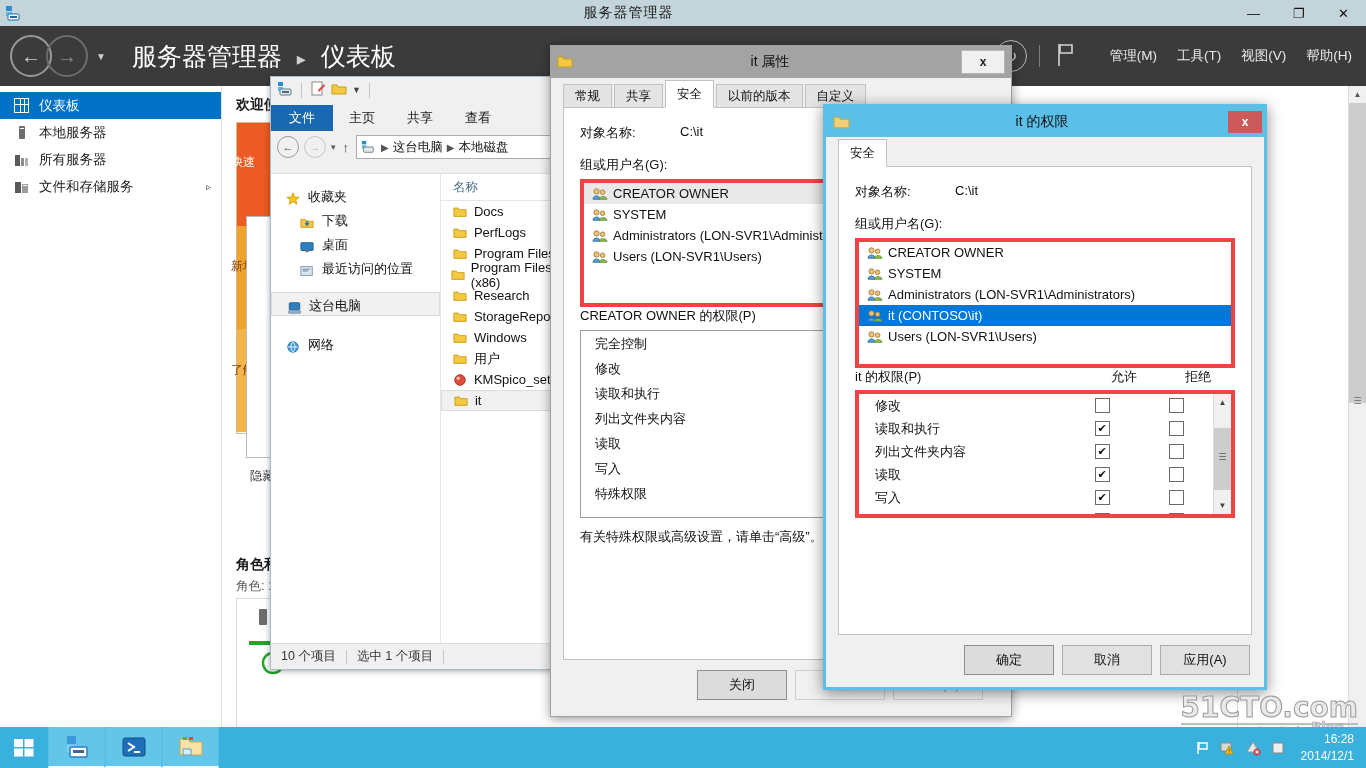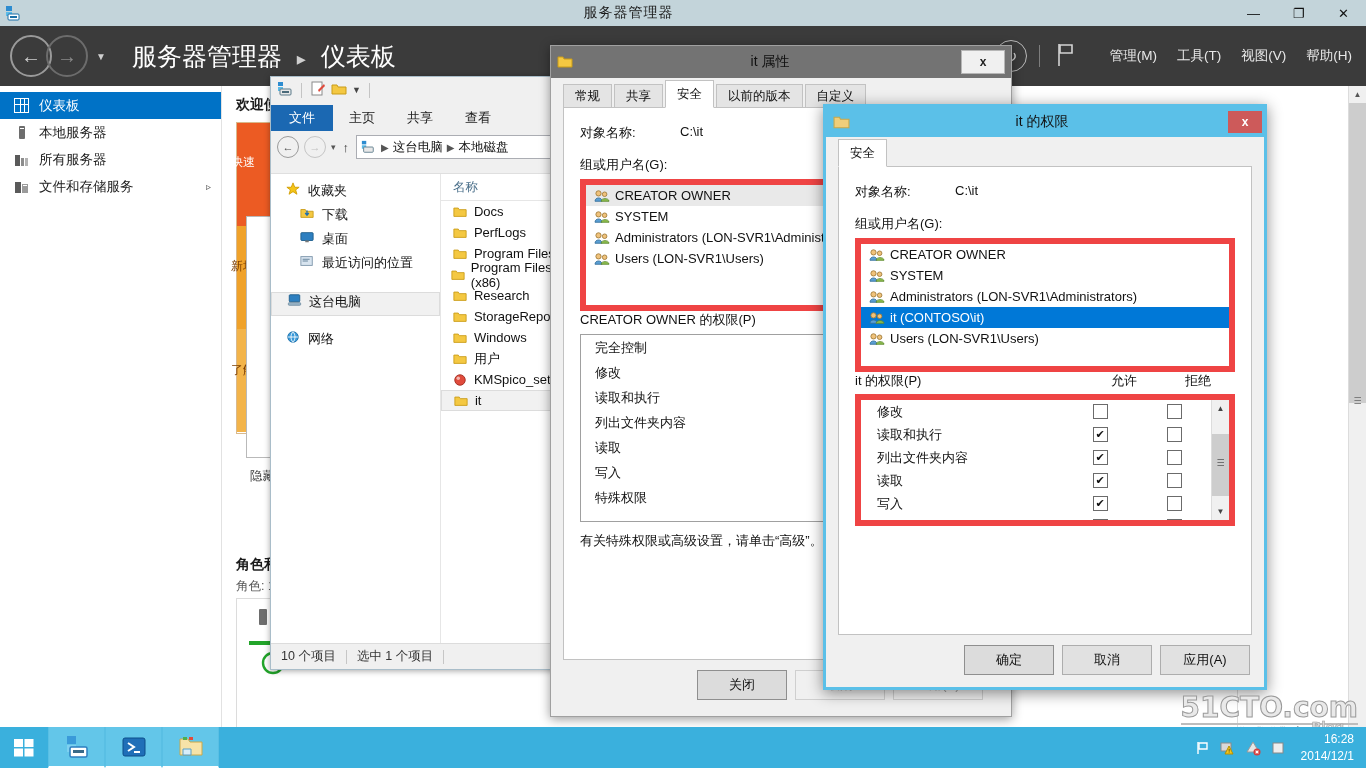--- a/index.html
+++ b/index.html
@@ -88,52 +88,52 @@
   .exp-tab.file{background:#1b68b2;color:#fff;font-size:13px;padding:0 18px;}
   #exp-addr{height:32px;display:flex;align-items:center;padding:0 6px;background:#f0f0f0;gap:5px;}
   .addr-circle{width:20px;height:20px;border-radius:50%;border:1.4px solid #9b9b9b;display:flex;align-items:center;justify-content:center;font-size:11px;color:#4a4a4a;}
   .addr-circle.dim{border-color:#c5c5c5;color:#c0c0c0;}
   .addr-caret{font-size:9px;color:#555;}
   .addr-up{font-size:13px;color:#333;margin:0 2px;}
   .addr-box{flex:1;height:22px;border:1px solid #abadb3;background:#fff;display:flex;align-items:center;padding:0 4px;font-size:12.5px;color:#111;overflow:hidden;white-space:nowrap;}
   .addr-sep{color:#555;margin:0 4px;font-size:10px;}
   #exp-main{position:absolute;left:0;top:96px;right:0;bottom:26px;background:#fff;border-top:1px solid #dfdfdf;display:flex;}
   #exp-nav{width:172px;background:#fff;padding-top:8px;box-sizing:border-box;}
-  .nav-item{height:24px;display:flex;align-items:flex-start;font-size:13px;color:#111;padding-left:12px;}
+  .nav-item{height:24px;display:flex;align-items:flex-end;font-size:13px;color:#111;padding-left:12px;}
   .nav-item.child{padding-left:26px;}
   .nav-item.selected{background:#f1f1f1;border:1px solid #dcdcdc;box-sizing:border-box;}
   .nav-ic{width:20px;display:flex;align-items:center;justify-content:center;margin-right:5px;}
   .nav-gap{height:14px;}
   #exp-files{flex:1;border-left:1px solid #e6e6e6;background:#fff;}
   .files-head{height:26px;display:flex;align-items:center;font-size:12.5px;color:#4a6f8a;padding-left:12px;border-bottom:1px solid #e6e6e6;}
   .file-row{height:21px;display:flex;align-items:center;font-size:13px;color:#111;padding-left:10px;}
   .file-row.selected{background:#f1f1f1;border:1px solid #dcdcdc;box-sizing:border-box;}
   .file-ic{width:18px;display:flex;align-items:center;justify-content:center;margin-right:5px;}
   #exp-status{position:absolute;left:0;bottom:0;width:100%;height:26px;background:#f0f0f0;border-top:1px solid #dcdcdc;display:flex;align-items:center;font-size:12.5px;color:#333;box-sizing:border-box;}
   #exp-status .st{padding:0 10px;}
   #exp-status .stsep{width:1px;height:14px;background:#c6c6c6;}
 
   
   #propdlg{
     left:550px;top:45px;width:460px;height:670px;background:#f0f0f0;
     border:1px solid #a0a0a0;box-shadow:0 2px 10px rgba(0,0,0,.4);
   }
-  #prop-title{height:32px;background:#737373;display:flex;align-items:center;}
+  #prop-title{height:32px;background:#a3a3a3;display:flex;align-items:center;}
   #prop-title .pt-ic{width:28px;display:flex;align-items:center;justify-content:center;}
   #prop-title .pt-text{flex:1;text-align:center;font-size:14px;color:#111;}
   .dlg-close{width:42px;height:22px;margin-right:6px;border:1px solid #b6b6b6;background:#f0f0f0;display:flex;align-items:center;justify-content:center;font-size:12px;color:#222;font-weight:bold;}
   #prop-inner{position:absolute;left:12px;top:36px;right:12px;bottom:56px;}
   .tabstrip{height:26px;display:flex;align-items:flex-end;}
   .tab{height:23px;line-height:23px;padding:0 11px;font-size:12.5px;color:#111;background:#e4e4e4;border:1px solid #c2c2c2;border-bottom:none;margin-right:2px;}
   .tab.active{height:26px;line-height:26px;background:#fff;border-bottom:1px solid #fff;position:relative;z-index:2;}
   .tabpage{position:absolute;left:0;top:25px;right:0;bottom:0;background:#fff;border:1px solid #c2c2c2;padding:16px;box-sizing:border-box;}
   .field-row{display:flex;font-size:13px;color:#111;margin-bottom:14px;}
   .field-label{width:100px;}
   .group-label{font-size:13px;color:#111;margin-bottom:5px;}
-  .listbox{border:6px solid #ef4444;background:#fff;overflow:hidden;}
+  .listbox{border:4px solid #ef4444;background:#fff;overflow:hidden;}
   .lb-row{height:21px;display:flex;align-items:center;font-size:13px;color:#111;padding-left:6px;white-space:nowrap;}
   .lb-row.hl{background:#e9e9e9;}
   .lb-row.sel{background:#0078d7;color:#fff;}
   .lb-ic{width:20px;display:flex;align-items:center;justify-content:center;margin-right:3px;}
   .hint{font-size:13px;color:#111;margin:14px 0 12px;}
   .permlist{border:1px solid #a0a0a0;background:#fff;}
   .perm-row{height:25px;display:flex;align-items:center;font-size:13px;color:#111;padding-left:14px;}
   #prop-buttons{position:absolute;right:28px;bottom:16px;display:flex;gap:8px;}
   .btn{min-width:88px;height:28px;border:1px solid #adadad;background:#e1e1e1;font-size:13px;color:#111;display:flex;align-items:center;justify-content:center;}
   .btn.def{background:#dcdcdc;border:1px solid #8f8f8f;}

